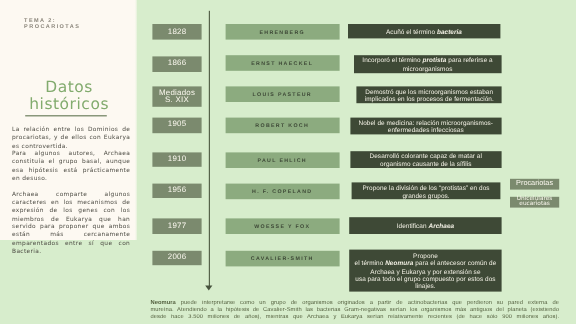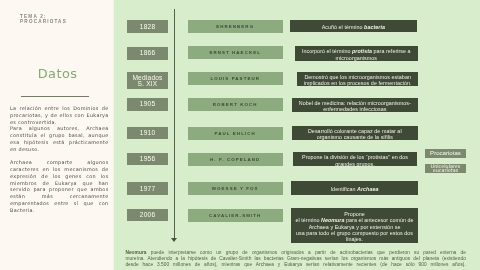--- a/index.html
+++ b/index.html
@@ -1,21 +1,21 @@
 <!DOCTYPE html>
 <html><head>
 <meta charset="utf-8">
 <style>
   html,body{margin:0;padding:0;}
   #stage{will-change:transform;}
   body{width:480px;height:270px;overflow:hidden;background:#d7edcc;
        font-family:"Liberation Sans",sans-serif;}
   #stage{position:relative;width:480px;height:270px;transform:translateZ(0);}
   
-  #leftpanel{position:absolute;left:0;top:0;width:113.5px;height:270px;
+  #leftpanel{position:absolute;left:0;top:0;width:113.5px;height:200px;
      background:linear-gradient(to right,#fdf9f2 0%,#fdf9f2 98.3%,#eef4e4 100%);}
   #kicker{position:absolute;left:20.1px;top:14.2px;font-size:4.6px;letter-spacing:1.2px;
      color:#8a857a;font-weight:700;line-height:5px;font-family:"Liberation Sans",sans-serif;}
   #title{position:absolute;left:8.6px;top:67.2px;width:98px;text-align:center;
      font-family:"DejaVu Sans",sans-serif;
      font-size:12.9px;letter-spacing:0.45px;line-height:14.2px;color:#82ab6e;font-weight:400;}
   #titlerule{position:absolute;left:20.5px;top:95.8px;width:68.8px;height:0.9px;background:#6d7f5e;}
   .body-p{position:absolute;left:10px;width:98.5px;font-family:"DejaVu Sans",sans-serif;
      font-size:4.9px;letter-spacing:0.3px;line-height:6.77px;color:#4d4c44;text-align:justify;}
   
@@ -50,20 +50,21 @@
 <body>
 
 <div id="stage">
   <div id="leftpanel">
     <div id="kicker">
       <div>TEMA 2:</div>
       <div>PROCARIOTAS</div>
     </div>
     <div id="title">
       <div>Datos</div>
+      <div>históricos</div>
     </div>
     <div id="titlerule"></div>
     <div class="body-p" id="para1" style="top:105.2px"><span>La relación entre los Dominios de procariotas, y de ellos con Eukarya es controvertida.</span><br><span>Para algunos autores, Archaea constituía el grupo basal, aunque esa hipótesis está prácticamente en desuso.</span></div>
     <div class="body-p" id="para2" style="top:159.4px"><span>Archaea comparte algunos caracteres en los mecanismos de expresión de los genes con los miembros de Eukarya que han servido para proponer que ambos están más cercanamente emparentados entre sí que con Bacteria.</span></div>
   </div>
 
   <div id="tl-line"></div>
   <div id="tl-arrow"></div>
 
   <div id="rows">

